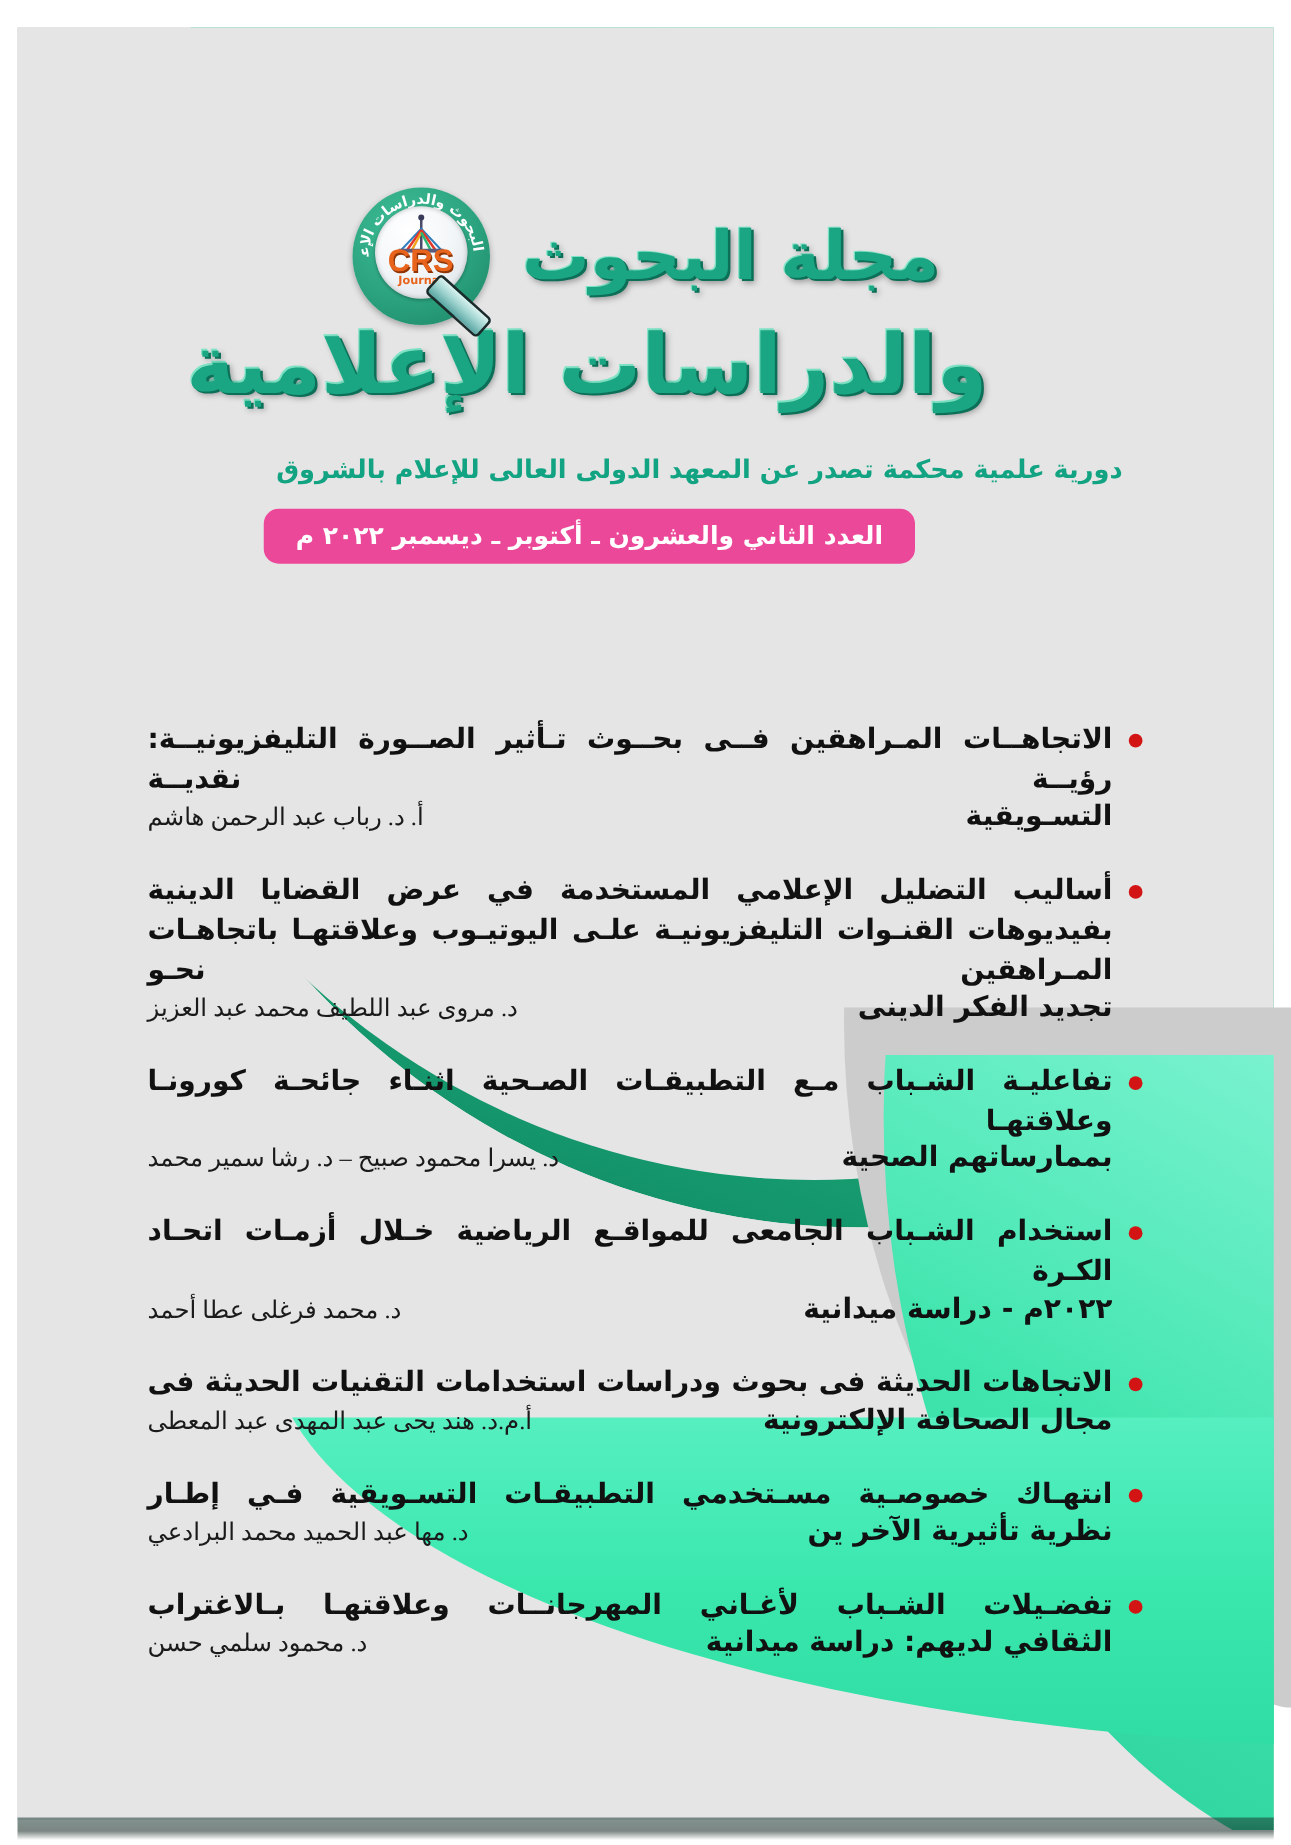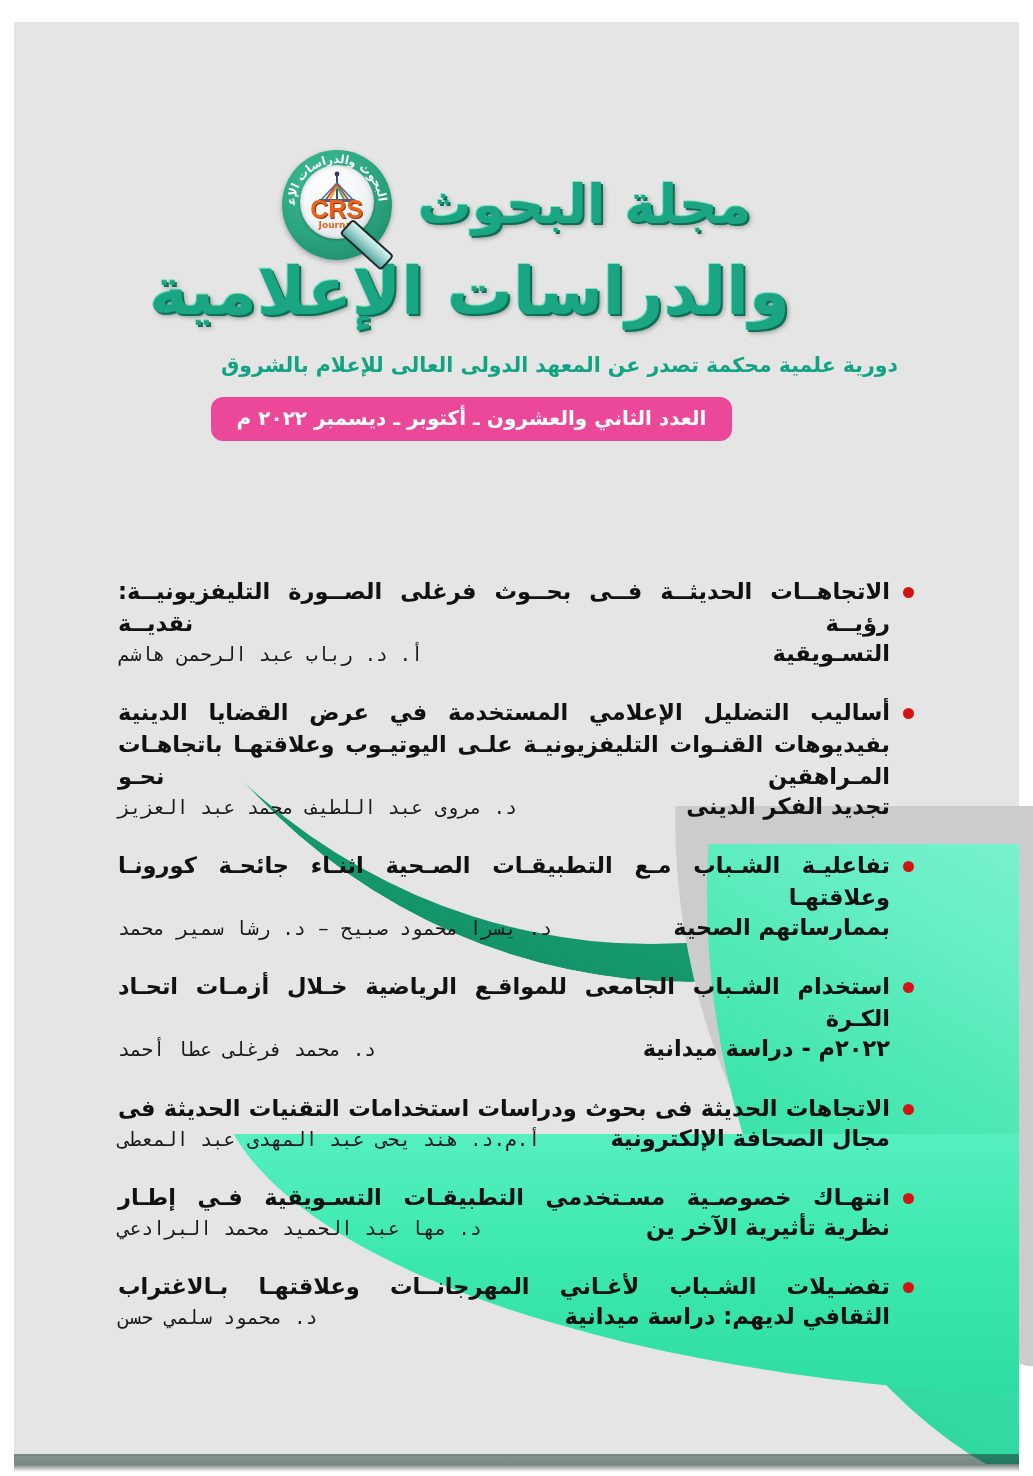--- a/index.html
+++ b/index.html
@@ -277,21 +277,21 @@
     left: 64px; top: 66px;
     width: 52px; height: 16px;
     border-radius: 4px;
     background: linear-gradient(180deg,#d9f2ef 0%, #9ed3cf 48%, #5aa6a3 100%);
     border:2px solid #1b2a2a;
     transform: rotate(42deg);
     transform-origin: 0 50%;
   }
 
   .subtitle{
-    margin-top:24px;
+    margin-top:34px;
     direction:rtl;
     font-family:"DejaVu Sans","Liberation Sans",sans-serif;
     font-weight:700;
     font-size:20.5px;
     color:#12a382;
     letter-spacing:0px;
     padding-left:86px;
   }
   .issue-badge{
     display:inline-block;
@@ -348,21 +348,21 @@
   }
   .entry-title-tail{
     font-family:"DejaVu Sans","Liberation Sans",sans-serif;
     font-weight:700;
     font-size:22.5px;
     line-height:1.42;
     color:#111111;
     white-space:nowrap;
   }
   .entry-author{
-    font-family:Liberation Mono, monospace;
+    font-family:Liberation Serif, serif;
     font-weight:400;
     font-size:19.5px;
     line-height:1.4;
     color:#1a1a1a;
     white-space:nowrap;
   }
 </style>
 </head>
 <body>
 
@@ -439,21 +439,21 @@
     <div class="subtitle">دورية علمية محكمة تصدر عن المعهد الدولى العالى للإعلام بالشروق</div>
 
     <div>
       <span class="issue-badge">العدد الثاني والعشرون ـ أكتوبر ـ ديسمبر ٢٠٢٢ م</span>
     </div>
   </div>
 
   <div class="contents">
       <div class="entry">
         <span class="bullet"></span>
-        <p class="entry-title">الاتجاهــات الحديثــة فــى بحــوث فرغلى الصــورة التليفزيونيــة: رؤيــة نقديــة</p>
+        <p class="entry-title">الاتجاهــات المـراهقين فــى بحــوث تـأثير الصــورة التليفزيونيــة: رؤيــة نقديــة</p>
         <div class="entry-meta">
           <span class="entry-title-tail">التسـويقية</span>
           <span class="entry-author">أ. د. رباب عبد الرحمن هاشم</span>
         </div>
       </div>
       <div class="entry">
         <span class="bullet"></span>
         <p class="entry-title">أساليب التضليل الإعلامي المستخدمة في عرض القضايا الدينية بفيديوهات القنـوات التليفزيونيـة علـى اليوتيـوب وعلاقتهـا باتجاهـات المـراهقين نحـو</p>
         <div class="entry-meta">
           <span class="entry-title-tail">تجديد الفكر الدينى</span>

